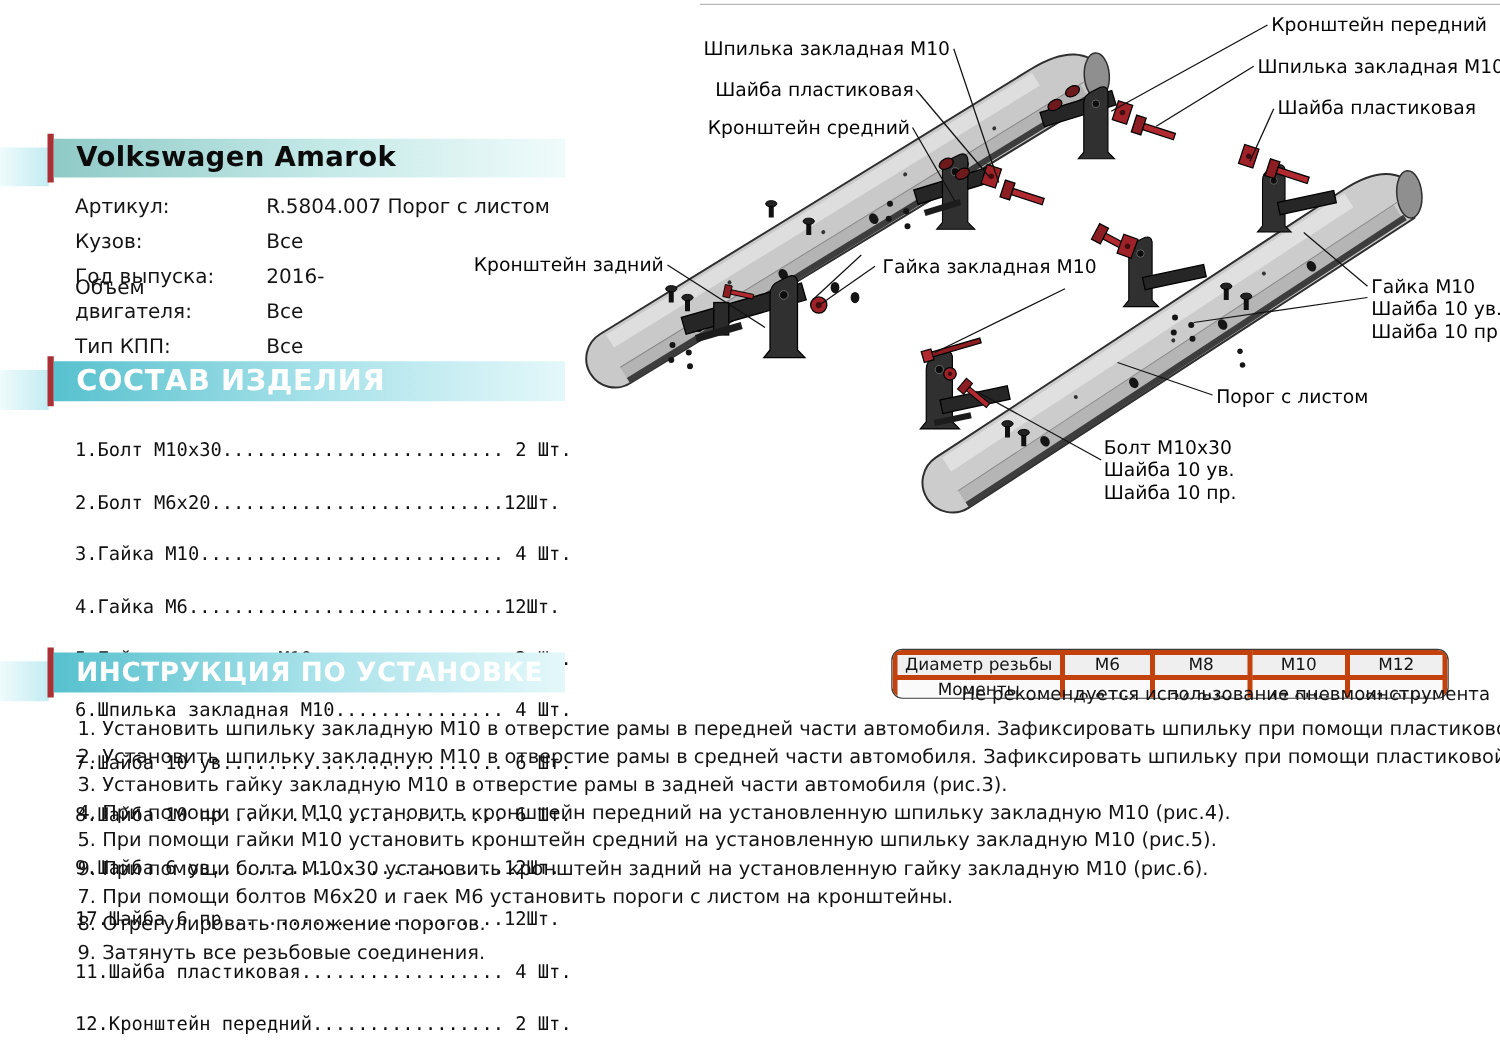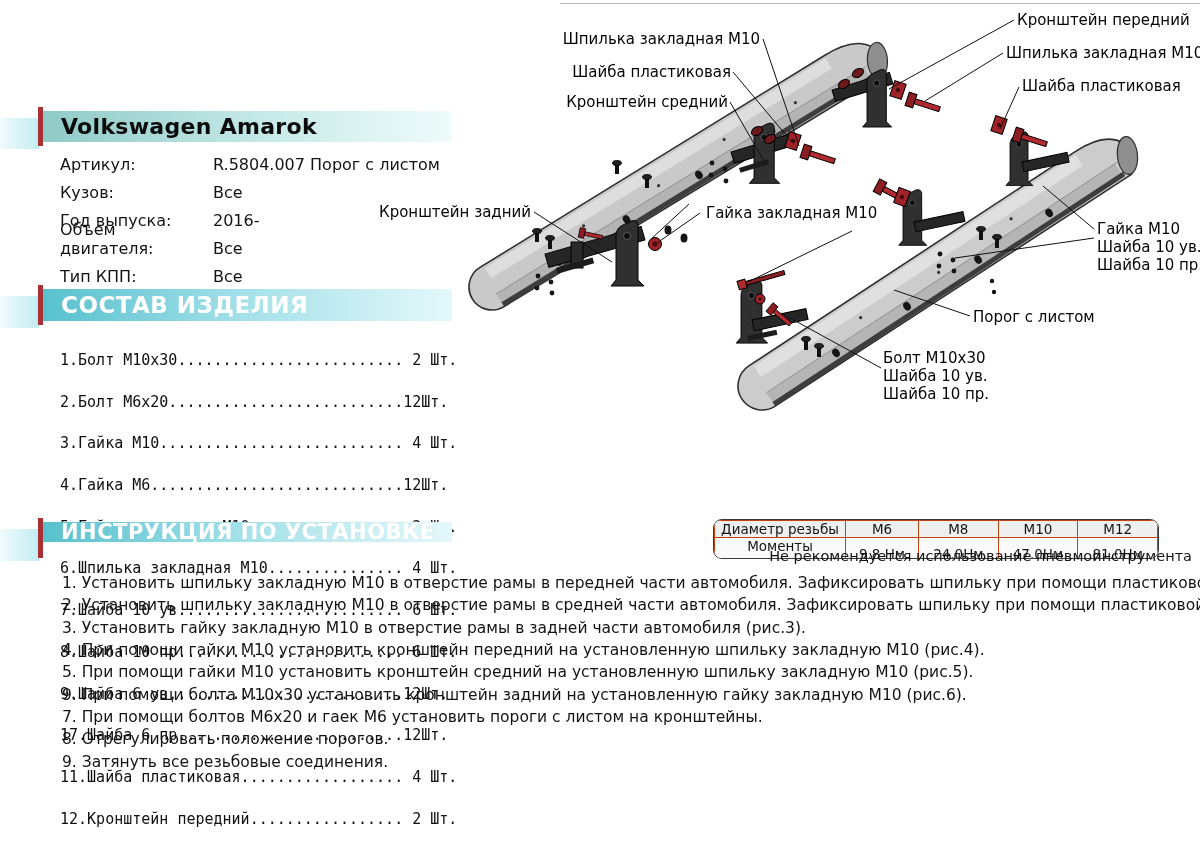--- a/index.html
+++ b/index.html
@@ -27,21 +27,21 @@
   #parts-list{top:326px;left:60px;width:400px;font-family:"DejaVu Sans Mono",monospace;
               font-size:15px;line-height:13.9px;white-space:pre;color:#101010;}
 
   
   #steps{top:572px;left:62px;width:1130px;font-size:15.5px;line-height:22.35px;white-space:nowrap;}
 
   
   #torque{top:519px;left:713px;width:444px;height:38px;border:1.5px solid #3a3a3a;
           border-radius:9px;overflow:hidden;background:#fff;}
   #torque table{border-collapse:collapse;width:100%;height:100%;font-size:13.5px;}
-  #torque td{border:1px solid #c2410c;text-align:center;padding:0;}
+  #torque td{border:4px solid #c2410c;text-align:center;padding:0;}
   #torque tr.r1 td{background:#efefef;}
   #torque tr.r2 td{background:#fafafa;}
   #torque td.c0{width:130px;}
   #note{top:548px;left:700px;width:492px;text-align:right;font-size:14.5px;white-space:nowrap;}
 
   #top-line{top:3px;left:560px;width:640px;height:1px;background:#b9b9b9;}
 
   svg text{font-family:"DejaVu Sans",sans-serif;font-size:15px;fill:#050505;}
 </style>
 </head>
@@ -98,21 +98,21 @@
     <div>8.Шайба 10 пр......................... 6 Шт.</div>
     <div>9.Шайба 6 ув..........................12Шт.</div>
     <div>17.Шайба 6 пр.........................12Шт.</div>
     <div>11.Шайба пластиковая.................. 4 Шт.</div>
     <div>12.Кронштейн передний................. 2 Шт.</div>
     
     
   </div>
 
   <div class="red-accent" style="top:518px;height:40px;"></div>
-  <div class="hdr-bar sec-bar small" style="top:522px;height:20px;">
+  <div class="hdr-bar sec-bar small" style="top:522px;height:32px;">
     <h2>ИНСТРУКЦИЯ ПО УСТАНОВКЕ</h2>
   </div>
   <div id="steps" class="abs">
     <div>1. Установить шпильку закладную М10 в отверстие рамы в передней части автомобиля. Зафиксировать шпильку при помощи пластиковой шайбы (рис.1).</div>
     <div>2. Установить шпильку закладную М10 в отверстие рамы в средней части автомобиля. Зафиксировать шпильку при помощи пластиковой шайбы (рис.2).</div>
     <div>3. Установить гайку закладную М10 в отверстие рамы в задней части автомобиля (рис.3).</div>
     <div>4. При помощи гайки М10 установить кронштейн передний на установленную шпильку закладную М10 (рис.4).</div>
     <div>5. При помощи гайки М10 установить кронштейн средний на установленную шпильку закладную М10 (рис.5).</div>
     <div>9. При помощи болта М10х30 установить кронштейн задний на установленную гайку закладную М10 (рис.6).</div>
     <div>7. При помощи болтов М6х20 и гаек М6 установить пороги с листом на кронштейны.</div>

